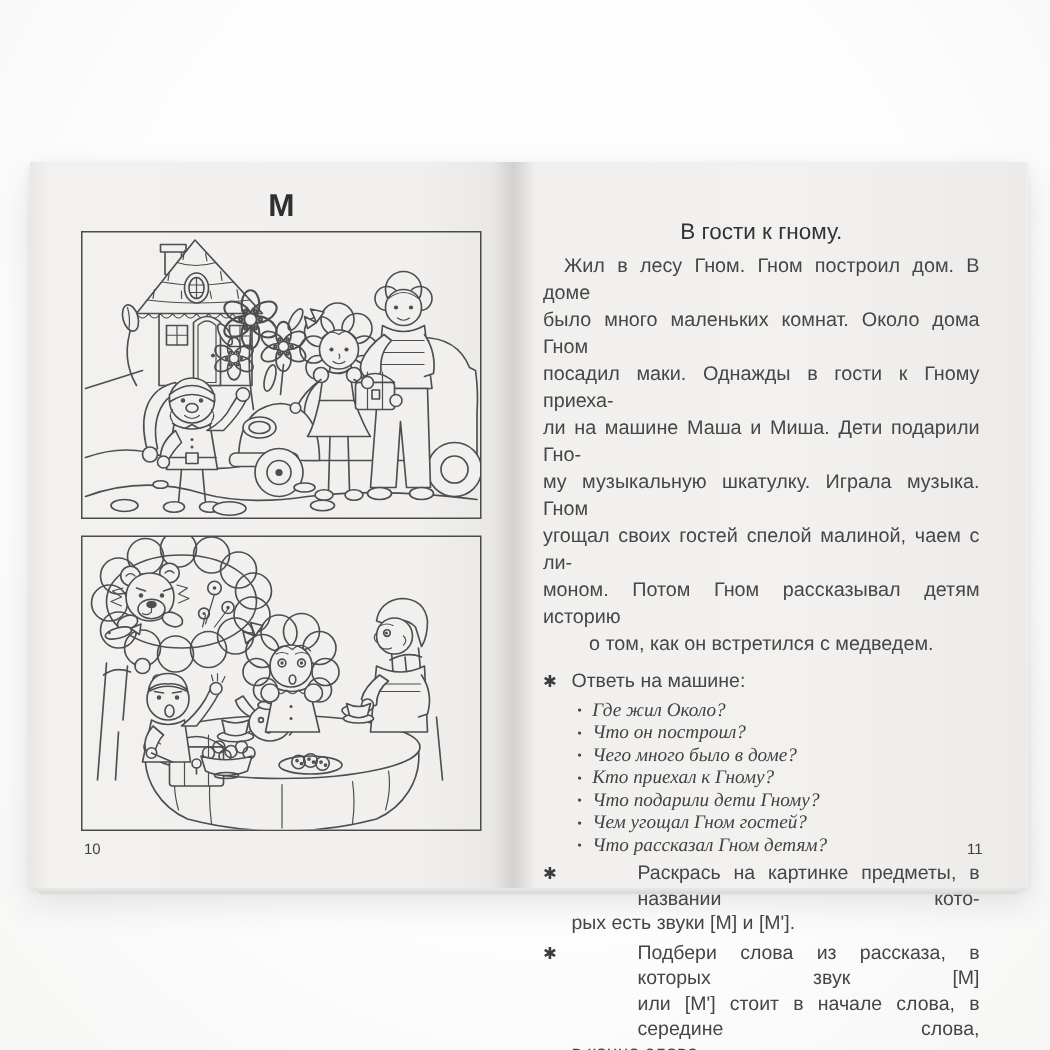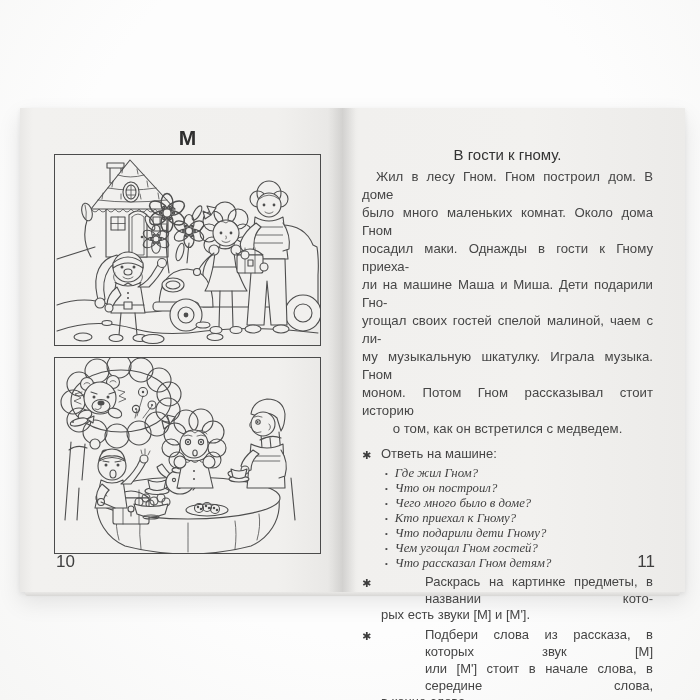--- a/index.html
+++ b/index.html
@@ -23,21 +23,21 @@
     background:linear-gradient(to right,#e9e8e6 0%,#f2f1ef 4%,#f1f0ee 80%,#e7e6e4 100%);}
   .page-right{left:322px;width:343px;
     background:linear-gradient(to right,#e5e4e2 0%,#f1f0ee 5%,#f2f1ef 55%,#ecebe9 100%);}
   .gutter{position:absolute;left:308px;top:0;width:28px;height:484px;pointer-events:none;
     background:linear-gradient(to right,rgba(0,0,0,0),rgba(0,0,0,.085) 50%,rgba(0,0,0,0));}
   
   .m-heading{margin:18px 0 0 34px;width:267px;text-align:center;
     font-size:21px;line-height:24px;font-weight:bold;color:#2f2f2f;}
   .frame{margin:4px 0 0 34px;width:265px;border:1px solid #4b4b4b;background:transparent;padding:0;}
   .frame + .frame{margin-top:11px;}
-  .pagenum{position:absolute;bottom:20px;font-size:17px;color:#3f3f3f;}
+  .pagenum{position:absolute;bottom:20px;font-size:10px;color:#3f3f3f;}
   .pagenum-left{left:36px;}
   .pagenum-right{right:30px;}
   
   .rp-inner{padding:0 32px 0 20px;}
   .title{margin:36px 0 0 0;font-size:15px;line-height:22px;font-weight:normal;
     text-align:center;color:#333;}
   .story{margin-top:2px;font-size:13.2px;line-height:18px;color:#464646;}
   .sline{text-align:center;}
   .sline.j{text-align:justify;text-align-last:justify;}
   .sline.ind{text-indent:14px;}
@@ -441,34 +441,34 @@
 
     <div class="page page-right">
       <div class="rp-inner">
         <h1 class="title">В гости к гному.</h1>
 
         <div class="story">
           <div class="sline j ind">Жил в лесу Гном. Гном построил дом. В доме</div>
           <div class="sline j">было много маленьких комнат. Около дома Гном</div>
           <div class="sline j">посадил маки. Однажды в гости к Гному приеха-</div>
           <div class="sline j">ли на машине Маша и Миша. Дети подарили Гно-</div>
+          <div class="sline j">му музыкальную шкатулку. Играла музыка. Гном</div>
           <div class="sline j">угощал своих гостей спелой малиной, чаем с ли-</div>
-          <div class="sline j">му музыкальную шкатулку. Играла музыка. Гном</div>
-          <div class="sline j">моном. Потом Гном рассказывал стоит историю</div>
+          <div class="sline j">моном. Потом Гном рассказывал детям историю</div>
           <div class="sline">о том, как он встретился с медведем.</div>
         </div>
 
         <div class="task">
           <span class="marker">✱</span>
           <div class="task-body">
             <div class="tline">Ответь на машине:</div>
             <ul class="questions">
               <li>
                   <span class="bullet">•</span>
-                  <span>Где жил Гном?</span>
+                  <span>Где жил Около?</span>
                 </li>
               <li>
                   <span class="bullet">•</span>
                   <span>Что он построил?</span>
                 </li>
               <li>
                   <span class="bullet">•</span>
                   <span>Чего много было в доме?</span>
                 </li>
               <li>

